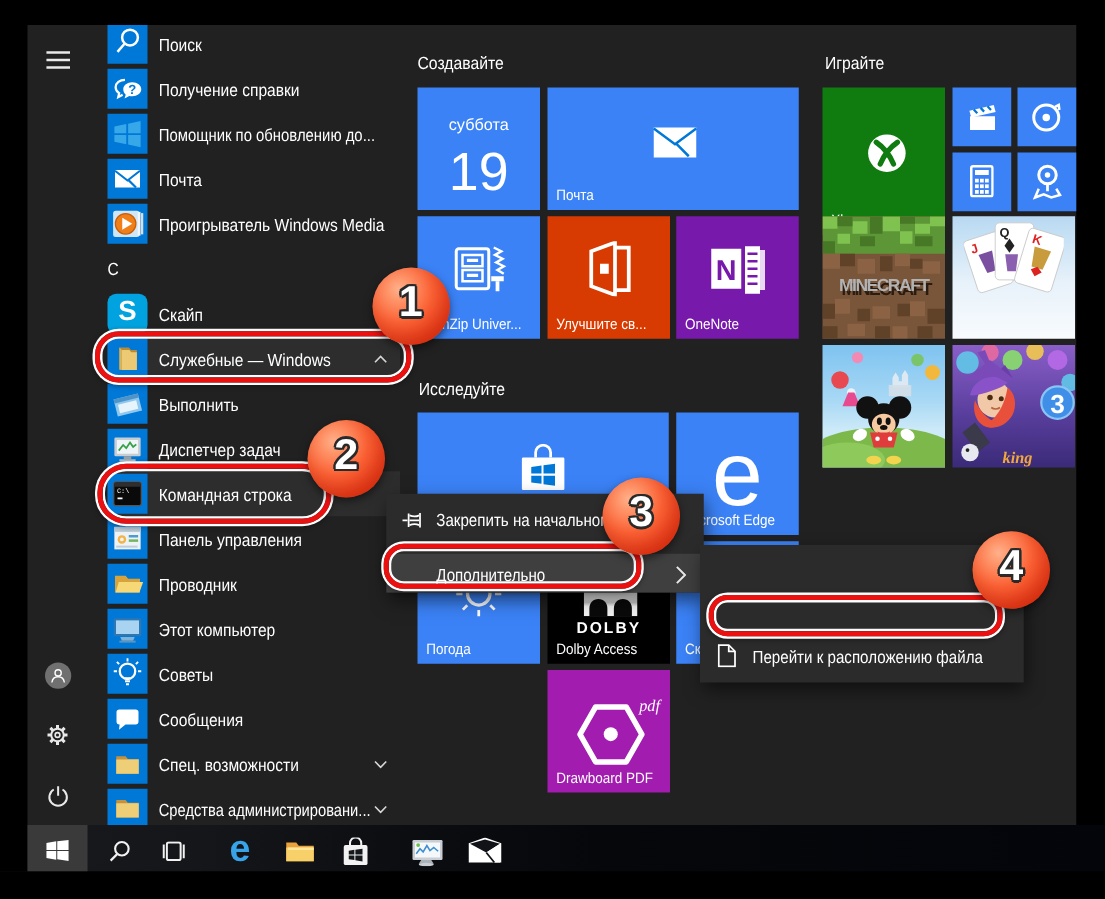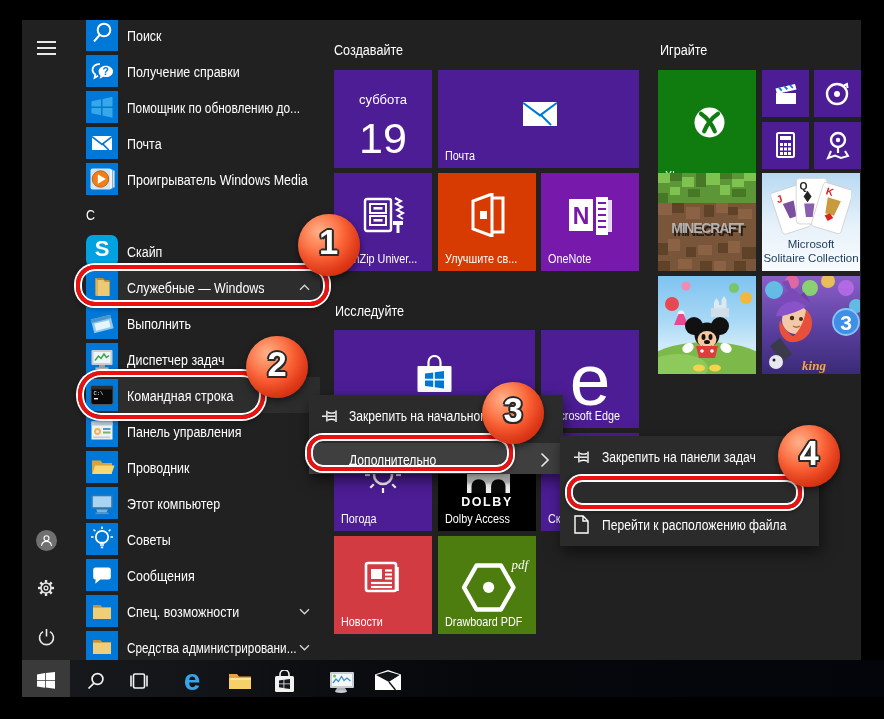--- a/index.html
+++ b/index.html
@@ -1,20 +1,20 @@
 <!DOCTYPE html>
 <html><head><meta charset="utf-8">
 <style>
 html,body{margin:0;padding:0;background:#000;}
 #root{position:relative;width:884px;height:719px;overflow:hidden;background:#000;
   font-family:"Liberation Sans",sans-serif;color:#fff;}
 #menu{position:absolute;left:22px;top:20px;width:839px;height:640px;background:#212121;}
 .it{position:absolute;width:32px;height:32px;background:#0078d7;}
 .atx{position:absolute;left:127px;font-size:14px;color:#fff;white-space:nowrap;transform-origin:0 50%;transform:scaleX(.89);}
-.tile{position:absolute;background:#4c1d95;overflow:hidden;}
+.tile{position:absolute;background:#3b82f6;overflow:hidden;}
 .tl{position:absolute;left:7px;bottom:5px;font-size:12px;color:#fff;white-space:nowrap;transform-origin:0 50%;transform:scaleX(.9);}
 .gh{position:absolute;font-size:14px;color:#fff;white-space:nowrap;transform-origin:0 50%;transform:scaleX(.9);}
 .menuP{position:absolute;background:#2b2b2b;overflow:hidden;box-shadow:2px 6px 14px rgba(0,0,0,.55);z-index:30;}
 .mrow{position:absolute;left:0;width:100%;height:34px;}
 .mtx{position:absolute;font-size:14px;color:#fff;white-space:nowrap;transform-origin:0 50%;transform:scaleX(.865);}
 .hl{background:#3f3f3f;}
 .rbox{position:absolute;border:4.5px solid #ec1111;box-shadow:0 0 0 2px #fff,0 1px 4px 2px rgba(0,0,0,.35),inset 0 0 0 2px #fff;z-index:40;}
 .circ{position:absolute;width:62px;height:62px;border-radius:50%;z-index:50;
   background:radial-gradient(circle at 34% 28%,#ffb18c 0%,#ff9368 16%,#fb6134 45%,#f44823 66%,#ee3514 82%,#dd2e10 100%);
   box-shadow:0 3px 7px rgba(0,0,0,.5),inset -5px -8px 14px rgba(140,20,0,.28);}
@@ -270,36 +270,21 @@
         <path d="M4.5 20v-6c0-4.8 2.9-7.8 7.2-7.8s7.2 3 7.2 7.8V20z" fill="#0a0a0a"></path>
         <path d="M24.1 20v-6c0-4.8 2.9-7.8 7.2-7.8s7.2 3 7.2 7.8V20z" fill="#0a0a0a"></path>
       </svg>
  <div style="position:absolute;left:0;top:61.5px;width:98px;text-align:center;font-size:12.5px;font-weight:bold;letter-spacing:1.6px">DOLBY</div>
  <div class="tl">Dolby Access</div>
 </div>
 <div class="tile" style="left:541px;top:433px;width:98px;height:98px">
  <div style="position:absolute;left:0;top:16px;width:98px;text-align:center;font-size:48px;font-weight:bold">S</div>
  <div class="tl">Скайп</div>
 </div>
-<div class="tile" style="left:334px;top:536px;width:98px;height:98px;background:#d23b42">
- <svg style="position:absolute;left:30px;top:25px" width="40" height="36" viewBox="0 0 40 36">
-        <rect x="2" y="2" width="30" height="28" rx="2" fill="none" stroke="#fff" stroke-width="2.6"></rect>
-        <path d="M33.5 6v24" stroke="#fff" stroke-width="2.6"></path>
-        <rect x="7" y="8" width="11" height="10" fill="#fff"></rect>
-        <g stroke="#fff" stroke-width="2.2">
-          <line x1="21" y1="9.5" x2="28" y2="9.5"></line>
-          <line x1="21" y1="13.5" x2="28" y2="13.5"></line>
-          <line x1="21" y1="17.5" x2="28" y2="17.5"></line>
-          <line x1="7" y1="22" x2="28" y2="22"></line>
-          <line x1="7" y1="26" x2="28" y2="26"></line>
-        </g>
-      </svg>
- <div class="tl">Новости</div>
-</div>
-<div class="tile" style="left:438px;top:536px;width:98px;height:98px;background:#4d7c0f">
+<div class="tile" style="left:438px;top:536px;width:98px;height:98px;background:#a21caf">
  <svg style="position:absolute;left:0;top:0" width="98" height="98" viewBox="0 0 98 98">
         <path d="M38.5 29.5h24.5L75.5 51.5 63 73.5H38.5L26 51.5z" fill="none" stroke="#fff" stroke-width="4.4" stroke-linejoin="round"></path>
         <circle cx="50.6" cy="51.3" r="5.6" fill="#fff"></circle>
         <text x="90" y="33" font-size="13" font-style="italic" fill="#fff" text-anchor="end" font-family="Liberation Serif,serif">pdf</text>
       </svg>
  <div class="tl">Drawboard PDF</div>
 </div>
 
 <div class="tile" style="left:658px;top:70px;width:98px;height:118px;background:#107c10">
  <svg style="position:absolute;left:36px;top:37px" width="31" height="31" viewBox="0 0 31 31">
@@ -412,21 +397,20 @@
           <path fill="#222" d="M32 13l3.5 5-3.5 5-3.5-5z"></path>
           <path fill="#8a5fb0" d="M29 24h9l-1.5 12h-6z"></path>
         </g>
  <g transform="rotate(17 52 35)">
           <rect x="38" y="8" width="27" height="40" rx="3" fill="#fff" stroke="#c8c8c8" stroke-width=".6"></rect>
           <text x="42" y="18" font-size="9" fill="#d22" font-weight="bold">K</text>
           <path fill="#c89b3c" d="M45 20h12l-2 14h-8z"></path>
           <path fill="#d22" d="M51 40l4-4-4-3-4 3z"></path>
         </g>
  </svg>
- <div style="position:absolute;left:0;bottom:6px;width:98px;text-align:center;font-size:11.5px;line-height:14px;color:#1b3a57">Microsoft<br>Solitaire Collection</div>
 </div>
 
 <div class="tile" style="left:658px;top:276px;width:98px;height:98px;background:linear-gradient(180deg,#7ec3f0 0%,#a8d8f5 45%,#cdeaf8 70%)">
  <svg style="position:absolute;left:0;top:0" width="98" height="98" viewBox="0 0 98 98">
  <circle cx="14" cy="28" r="7" fill="#e8484f"></circle>
         <circle cx="88" cy="22" r="6" fill="#f2b83c"></circle>
         <circle cx="76" cy="12" r="5" fill="#7ac46a"></circle>
         <circle cx="28" cy="10" r="4.5" fill="#f28ab4"></circle>
  <path d="M56 34v-8l2.5-4 2.5 4v3h2.5v-5l2.5-4 2.5 4v10z" fill="#e4ebf2" opacity=".9"></path>
         <rect x="53" y="32" width="18" height="9" fill="#d4dfe8" opacity=".9"></rect>
@@ -534,33 +518,20 @@
   <div class="mtx" style="left:40px;top:9px">Закрепить на начальном экране</div>
  </div>
  <div class="mrow hl" style="top:48px">
   <div class="mtx" style="left:40px;top:9px">Дополнительно</div>
   <svg style="position:absolute;left:231px;top:9px" width="9" height="16" viewBox="0 0 9 16">
           <path d="M1.5 1.5L8 8l-6.5 6.5" stroke="#e8e8e8" stroke-width="1.6" fill="none"></path>
         </svg>
  </div>
 </div>
 <div class="menuP" style="left:560px;top:436px;width:259px;height:110px">
- <div class="mrow" style="top:4px">
-  <svg style="position:absolute;left:13px;top:8px" width="18" height="18" viewBox="0 0 18 18">
-          <g stroke="#fff" stroke-width="1.4" fill="none">
-            <path d="M1 9.2h4"></path>
-            <path d="M5.9 3.8v10.8"></path>
-            <path d="M15 3.4v11.6"></path>
-            <path d="M6.6 5.3c2.9 1.2 5.3 1.2 7.7 0"></path>
-            <path d="M6.6 13.1c2.9-1.2 5.3-1.2 7.7 0"></path>
-            <path d="M6.6 9.2h7.7"></path>
-          </g>
-        </svg>
-  <div class="mtx" style="left:42px;top:9px">Закрепить на панели задач</div>
- </div>
  <div class="mrow" style="top:72px">
   <svg style="position:absolute;left:14px;top:7px" width="15" height="19" viewBox="0 0 15 19">
           <path d="M1 1h8l5 5v12H1z" fill="none" stroke="#fff" stroke-width="1.4"></path>
           <path d="M9 1v5h5" fill="none" stroke="#fff" stroke-width="1.4"></path>
         </svg>
   <div class="mtx" style="left:42px;top:9px">Перейти к расположению файла</div>
  </div>
 </div>
 <div class="rbox" style="left:76px;top:265px;width:245px;height:33px;border-radius:19px"></div>
 <div class="rbox" style="left:78px;top:370.5px;width:179px;height:40px;border-radius:23px"></div>

